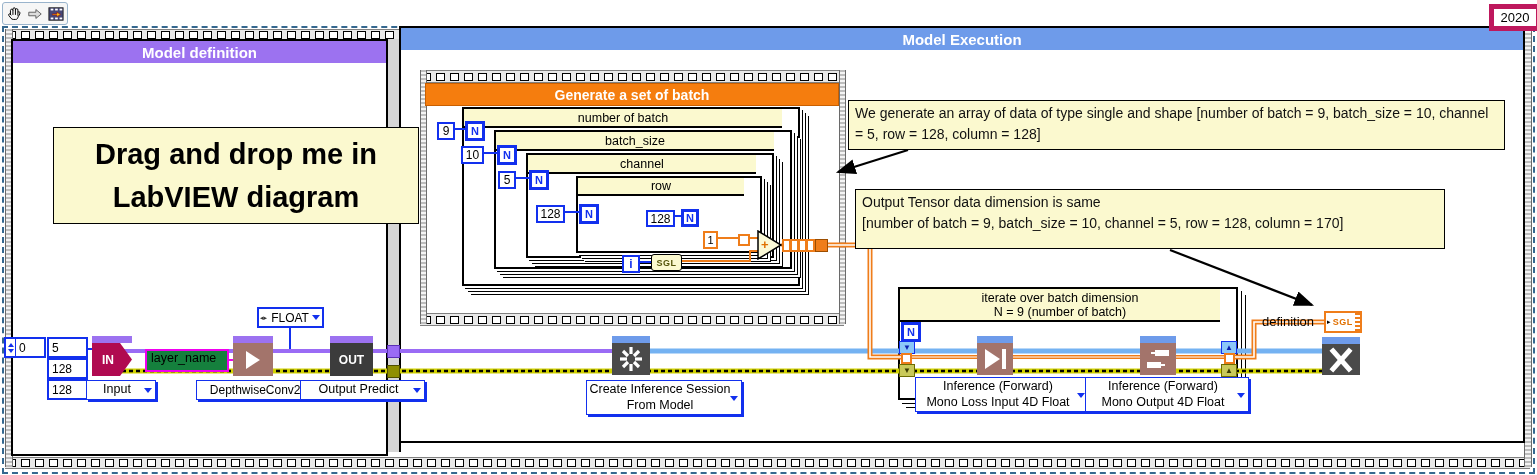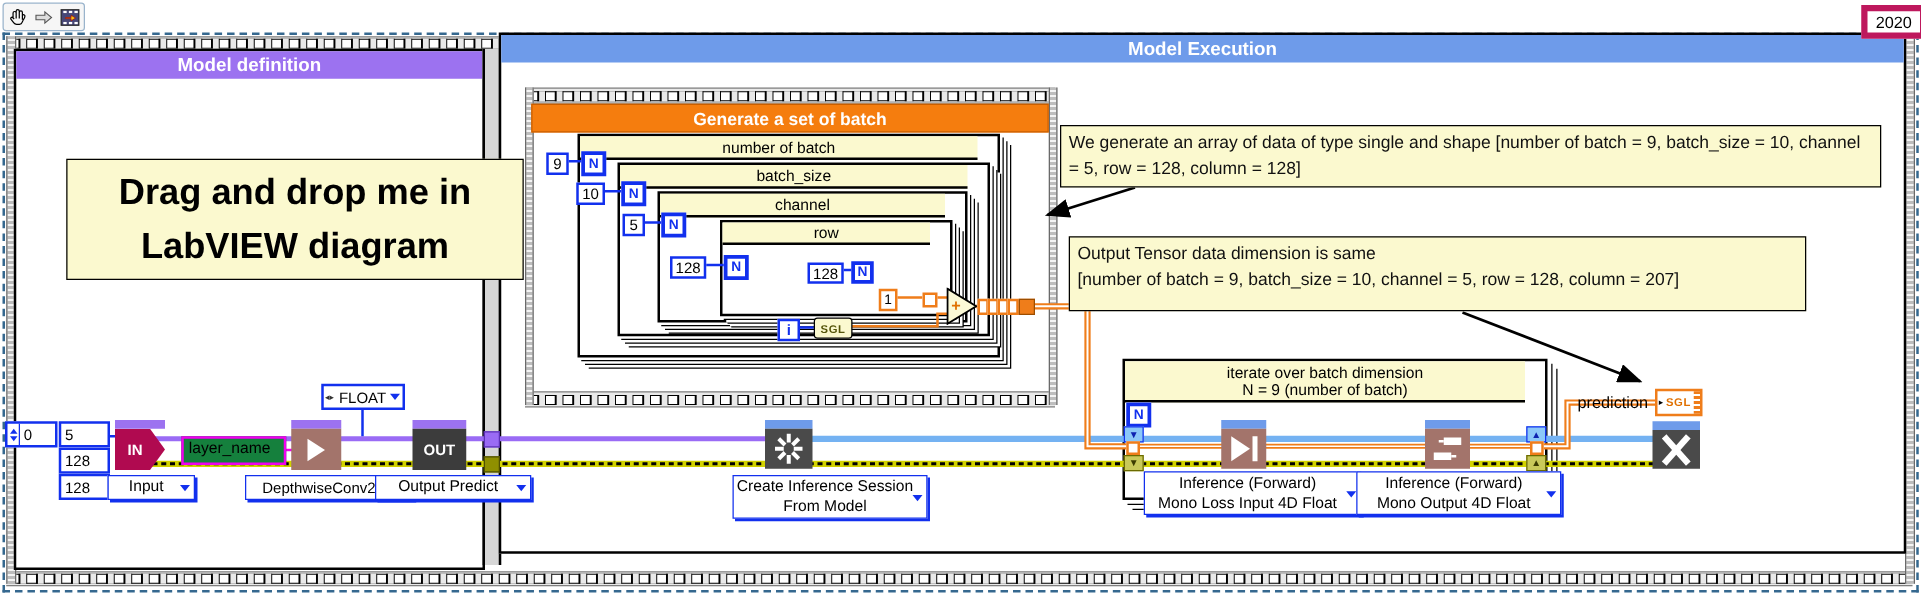--- a/index.html
+++ b/index.html
@@ -183,21 +183,21 @@
   <div class="abs tunnel-o" style="left:790px;top:239px;width:5px;height:9px;"></div>
   <div class="abs tunnel-o" style="left:798px;top:239px;width:5px;height:9px;"></div>
   <div class="abs tunnel-o" style="left:806px;top:239px;width:5px;height:9px;"></div>
   <div class="abs tunnel-fill" style="left:815px;top:239px;width:11px;height:11px;"></div>
 
   <div class="abs comment" style="left:848px;top:100px;width:643px;height:44px;">
     <span>We generate an array of data of type single and shape [number of batch = 9, batch_size = 10, channel = 5, row = 128, column = 128]</span>
   </div>
   <div class="abs comment" style="left:855px;top:189px;width:576px;height:54px;">
     <span style="display:block">Output Tensor data dimension is same</span>
-    <span style="display:block">[number of batch = 9, batch_size = 10, channel = 5, row = 128, column = 207]</span>
+    <span style="display:block">[number of batch = 9, batch_size = 10, channel = 5, row = 128, column = 170]</span>
   </div>
 
   <div class="abs loop2" style="left:898px;top:287px;width:336px;height:109px;">
     <div class="looplabel" style="height:31px;">
       <span>iterate over batch dimension</span>
       <span>N = 9 (number of batch)</span>
     </div>
   </div>
   <div class="abs nterm" style="left:901px;top:322px;width:14px;height:14px;">N</div>
 
@@ -354,21 +354,21 @@
       </svg>
     </div>
   </div>
   <div class="abs lvselect" style="left:1085px;top:377px;width:150px;height:33px;">
     <span>Inference (Forward)</span>
     <span>Mono Output 4D Float</span>
     <span class="caret"></span>
   </div>
 
   <div class="abs" style="left:1262px;top:314px;font-size:13px;z-index:100;">
-    <span>prediction</span>
+    <span>definition</span>
   </div>
   <div class="abs predind" style="left:1324px;top:311px;width:34px;height:18px;">
     <span style="font-size:7px;color:#000;padding-left:1px;">▸</span>
     <span style="flex:1;text-align:center;font-weight:bold;font-size:9px;color:#e07000;letter-spacing:.5px;">SGL</span>
     <span class="predhatch"></span>
   </div>
 
   <div class="abs nodeicon" style="left:1322px;top:337px;width:38px;height:38px;">
     <div class="nband" style="background:#6e9bea;"></div>
     <div class="nbody" style="background:#4a4a4a;">

